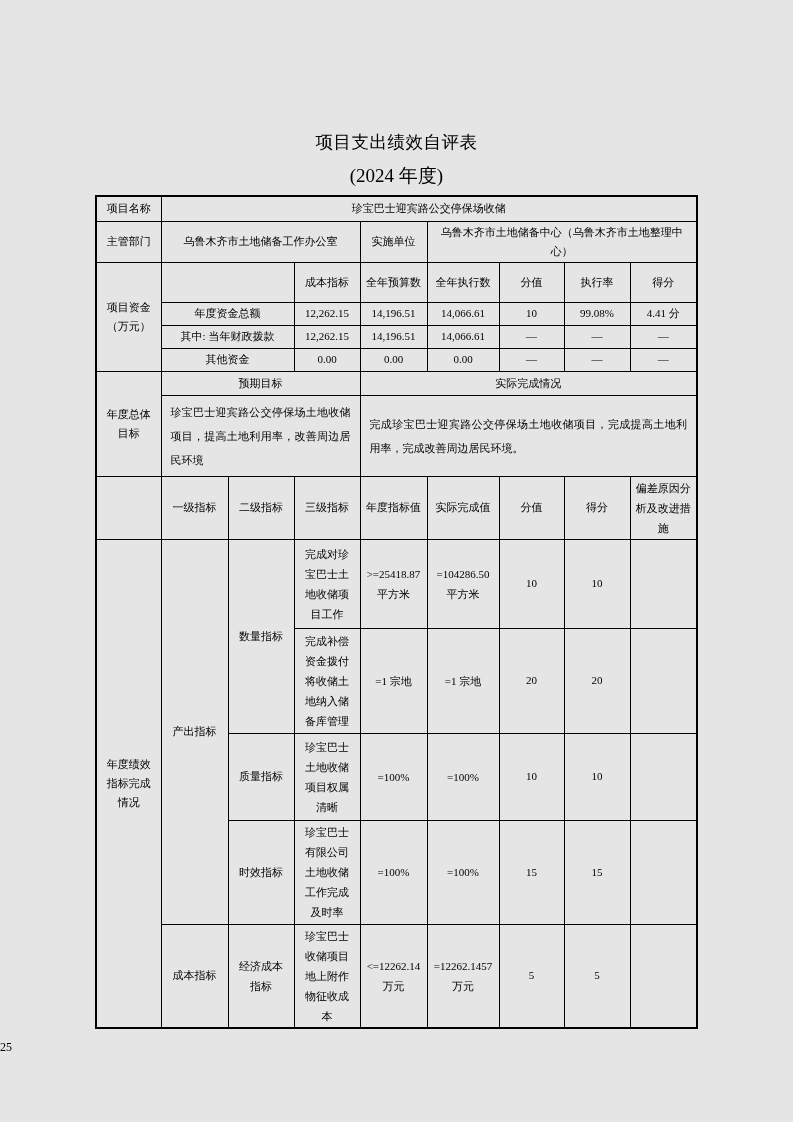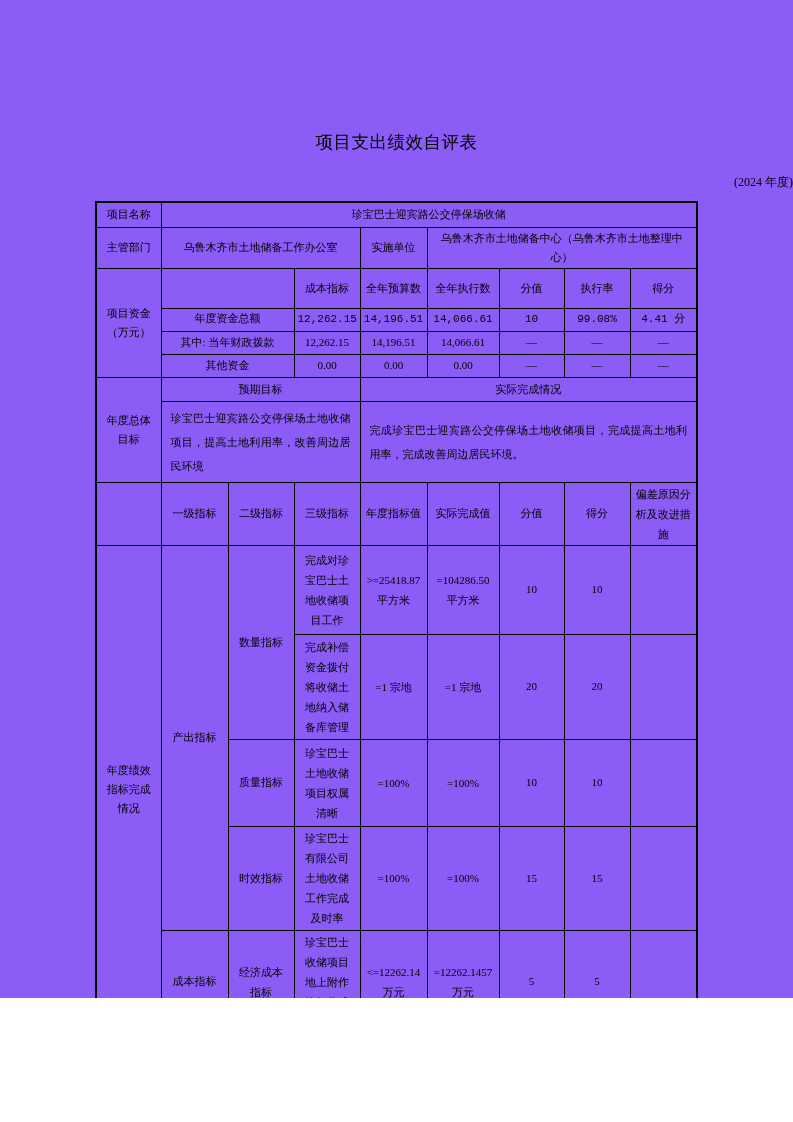--- a/index.html
+++ b/index.html
@@ -1,38 +1,38 @@
 <!DOCTYPE html>
 <html><head>
 <meta charset="utf-8">
 <style>
   * { box-sizing: border-box; }
   html, body { margin: 0; padding: 0; background: #ffffff; }
   .page {
     position: relative;
     width: 793px;
-    height: 998px;
+    height: 1122px;
     margin: 0 auto;
-    background: #8b5cf6;
+    background: #e5e5e5;
     color: #000000;
     font-family: "Liberation Serif", "DejaVu Serif", serif;
     padding-top: 131px;
     overflow: hidden;
   }
   .doc-title {
     text-align: center;
     font-size: 17.5px;
     letter-spacing: 0.5px;
     line-height: 22px;
   }
   .doc-subtitle {
-    text-align: right;
-    font-size: 12px;
+    text-align: center;
+    font-size: 19px;
     line-height: 22px;
-    margin-top: 18px;
+    margin-top: 12px;
   }
   table.main {
     border-collapse: collapse;
     table-layout: fixed;
     width: 601px;
     margin: 8px auto 0 auto;
     border: 2px solid #000000;
   }
   td {
     border: 1px solid #000000;
@@ -47,21 +47,21 @@
   td.num { padding: 1px 3px; }
   td.goal-text {
     text-align: justify;
     padding: 4px 9px;
     line-height: 24px;
   }
   td.hdr { padding: 1px 4px; margin-left: 32px; }
   tr.r1  { height: 25px; }
   tr.r2  { height: 24px; }
   tr.r3  { height: 40px; }
-  tr.r4  { height: 23px; font-family: Liberation Mono, monospace; }
+  tr.r4  { height: 23px; }
   tr.r5  { height: 23px; }
   tr.r6  { height: 23px; }
   tr.r7  { height: 24px; }
   tr.r8  { height: 59px; }
   tr.r9  { height: 62px; }
   tr.r10 { height: 89px; }
   tr.r11 { height: 105px; }
   tr.r12 { height: 87px; }
   tr.r13 { height: 104px; }
   tr.r14 { height: 100px; }

